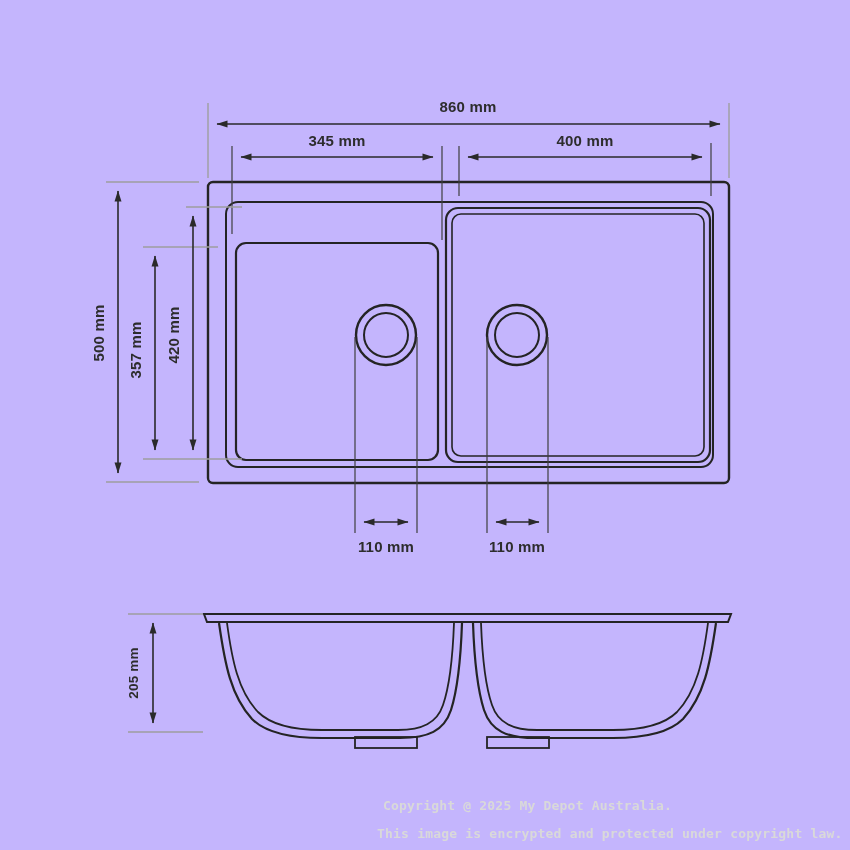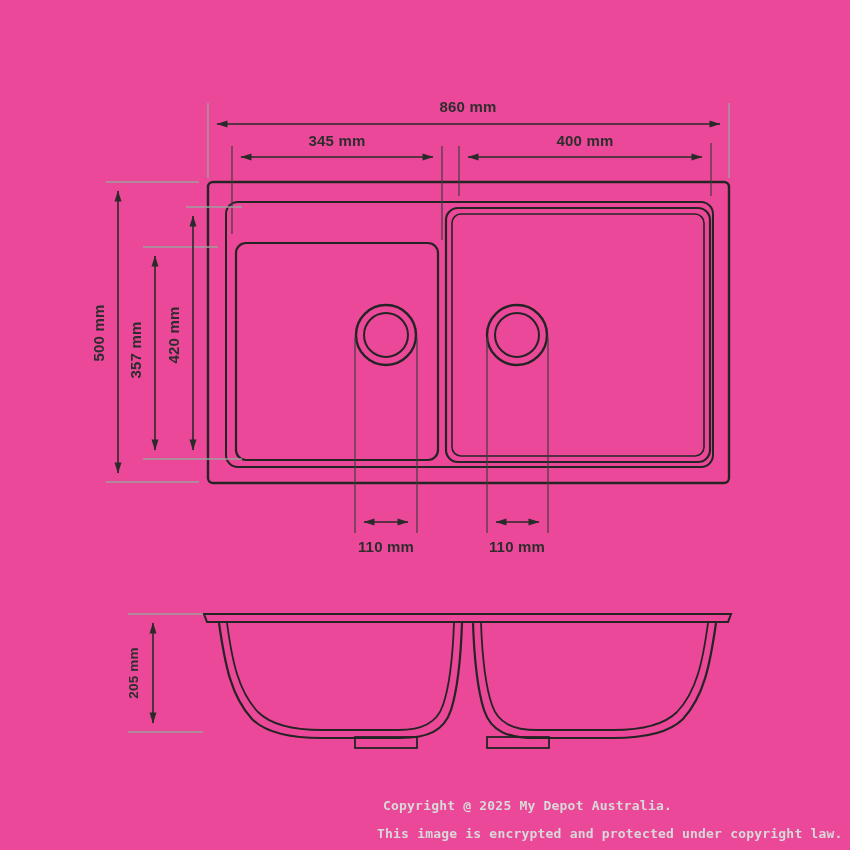--- a/index.html
+++ b/index.html
@@ -1,17 +1,17 @@
 <!DOCTYPE html>
 <html><head>
 <meta charset="utf-8">
 <style>
   html,body{margin:0;padding:0;background:#ffffff;}
   .canvas{
-    position:relative;width:850px;height:850px;background:#ec4899;overflow:hidden;
+    position:relative;width:850px;height:850px;background:#c4b5fd;overflow:hidden;
     font-family:"Liberation Sans", sans-serif;
   }
   svg text.dim{
     font-family:"Liberation Sans", sans-serif;
     font-size:15px;font-weight:700;fill:#2d2d2d;letter-spacing:.2px;
   }
   svg text.wm{
     font-family:"DejaVu Sans Mono", monospace;
     font-size:13px;letter-spacing:.2px;fill:#d9d9d9;font-weight:700;
   }

